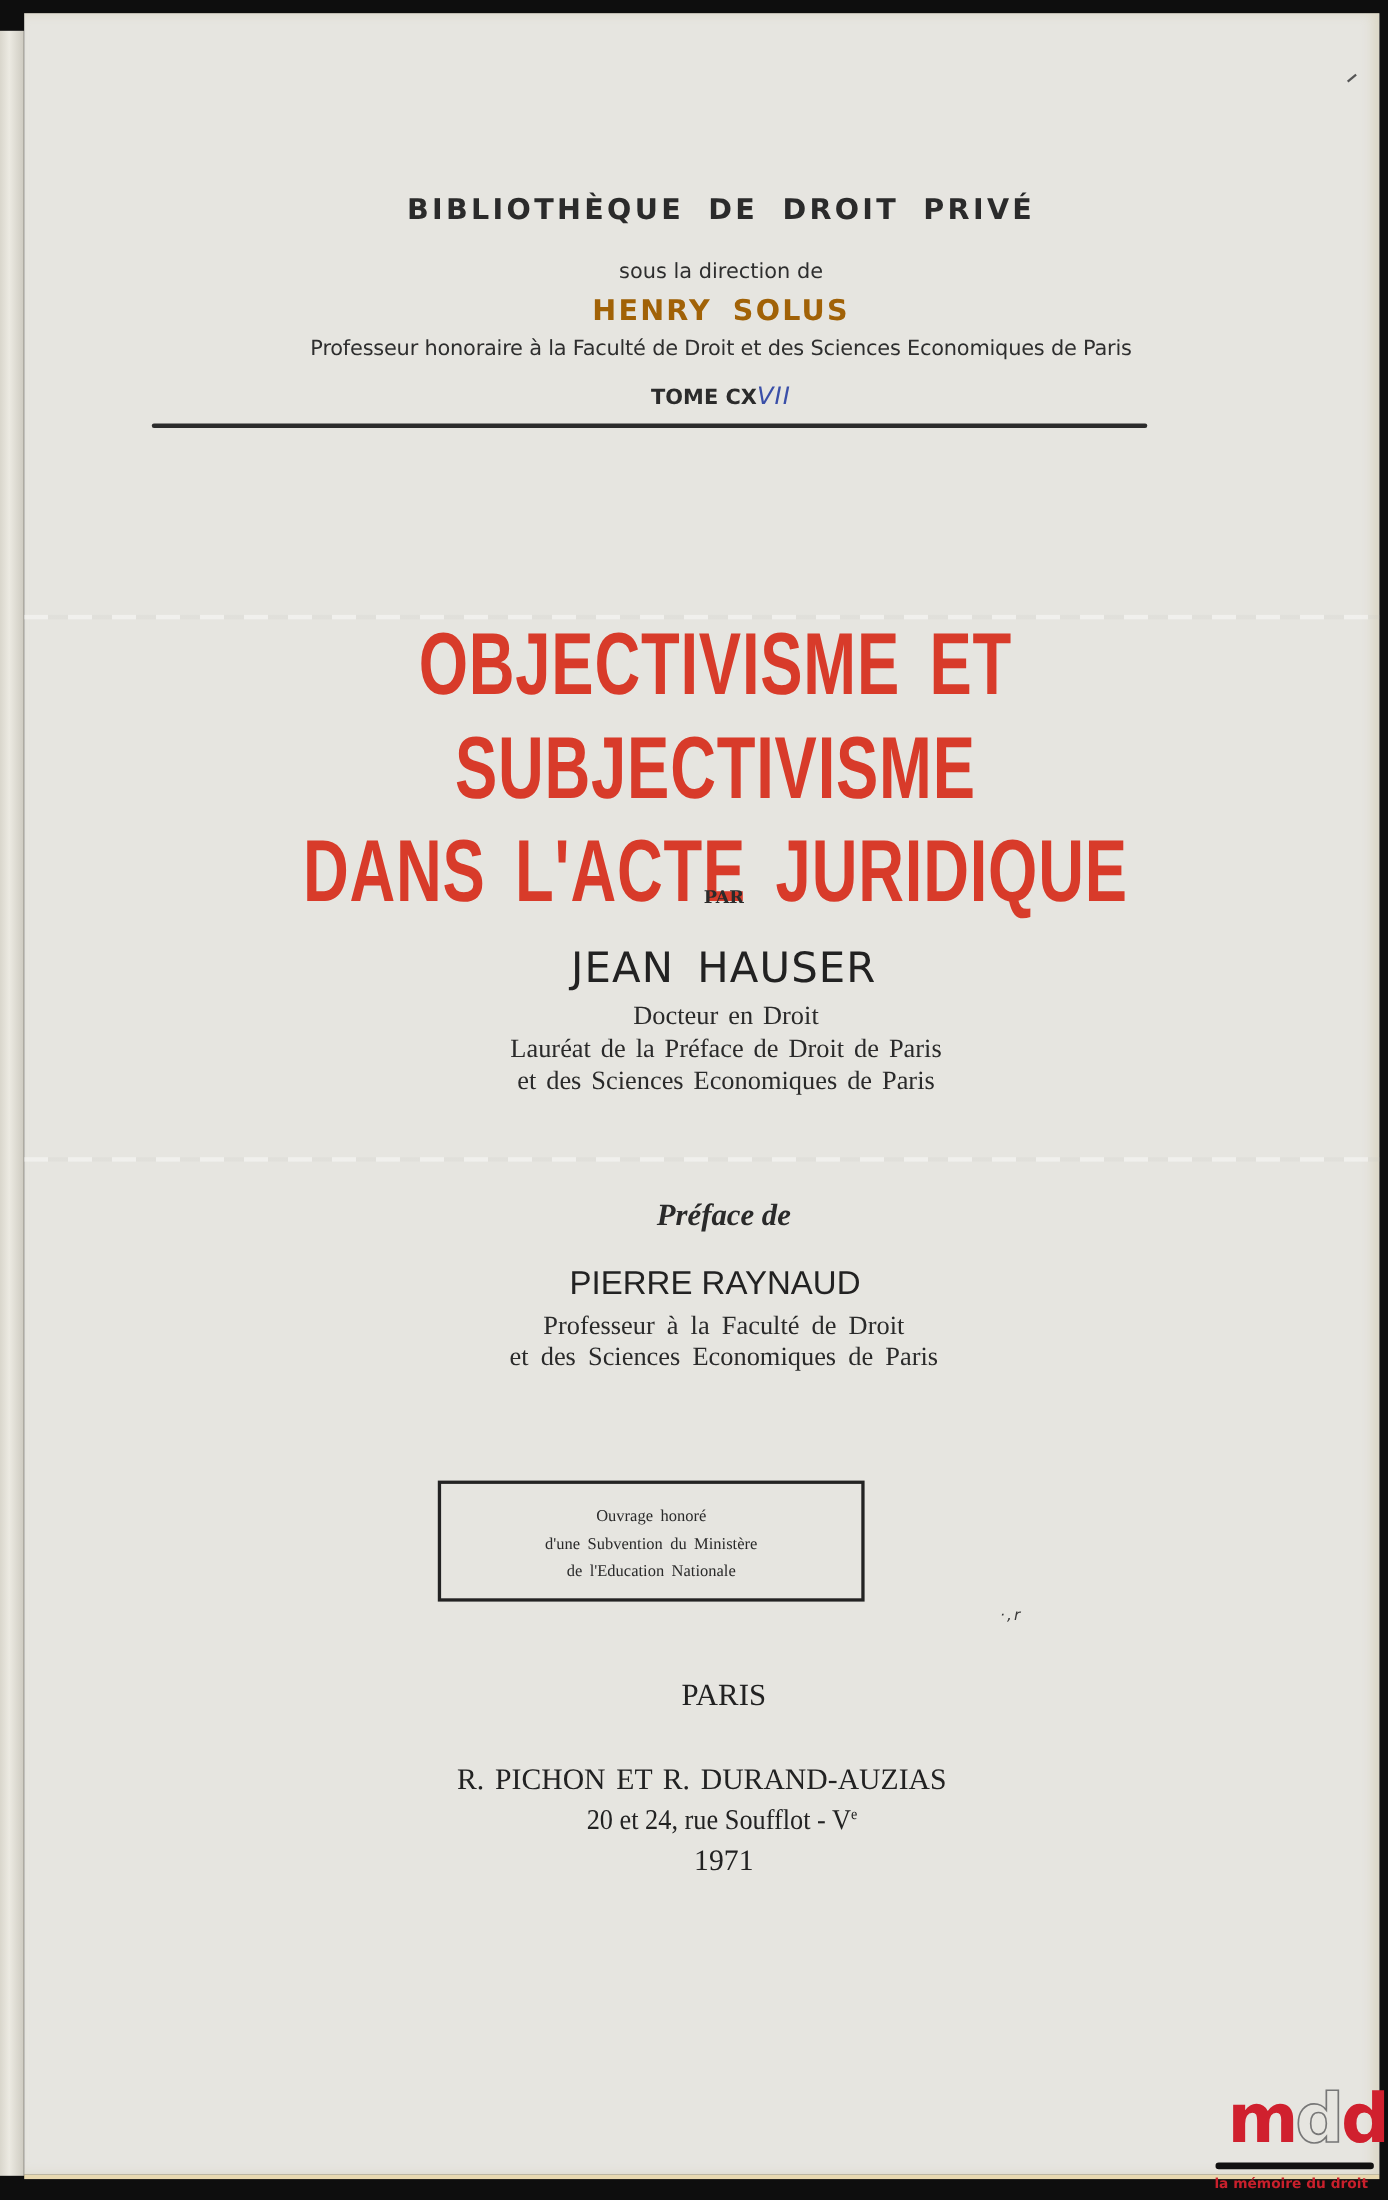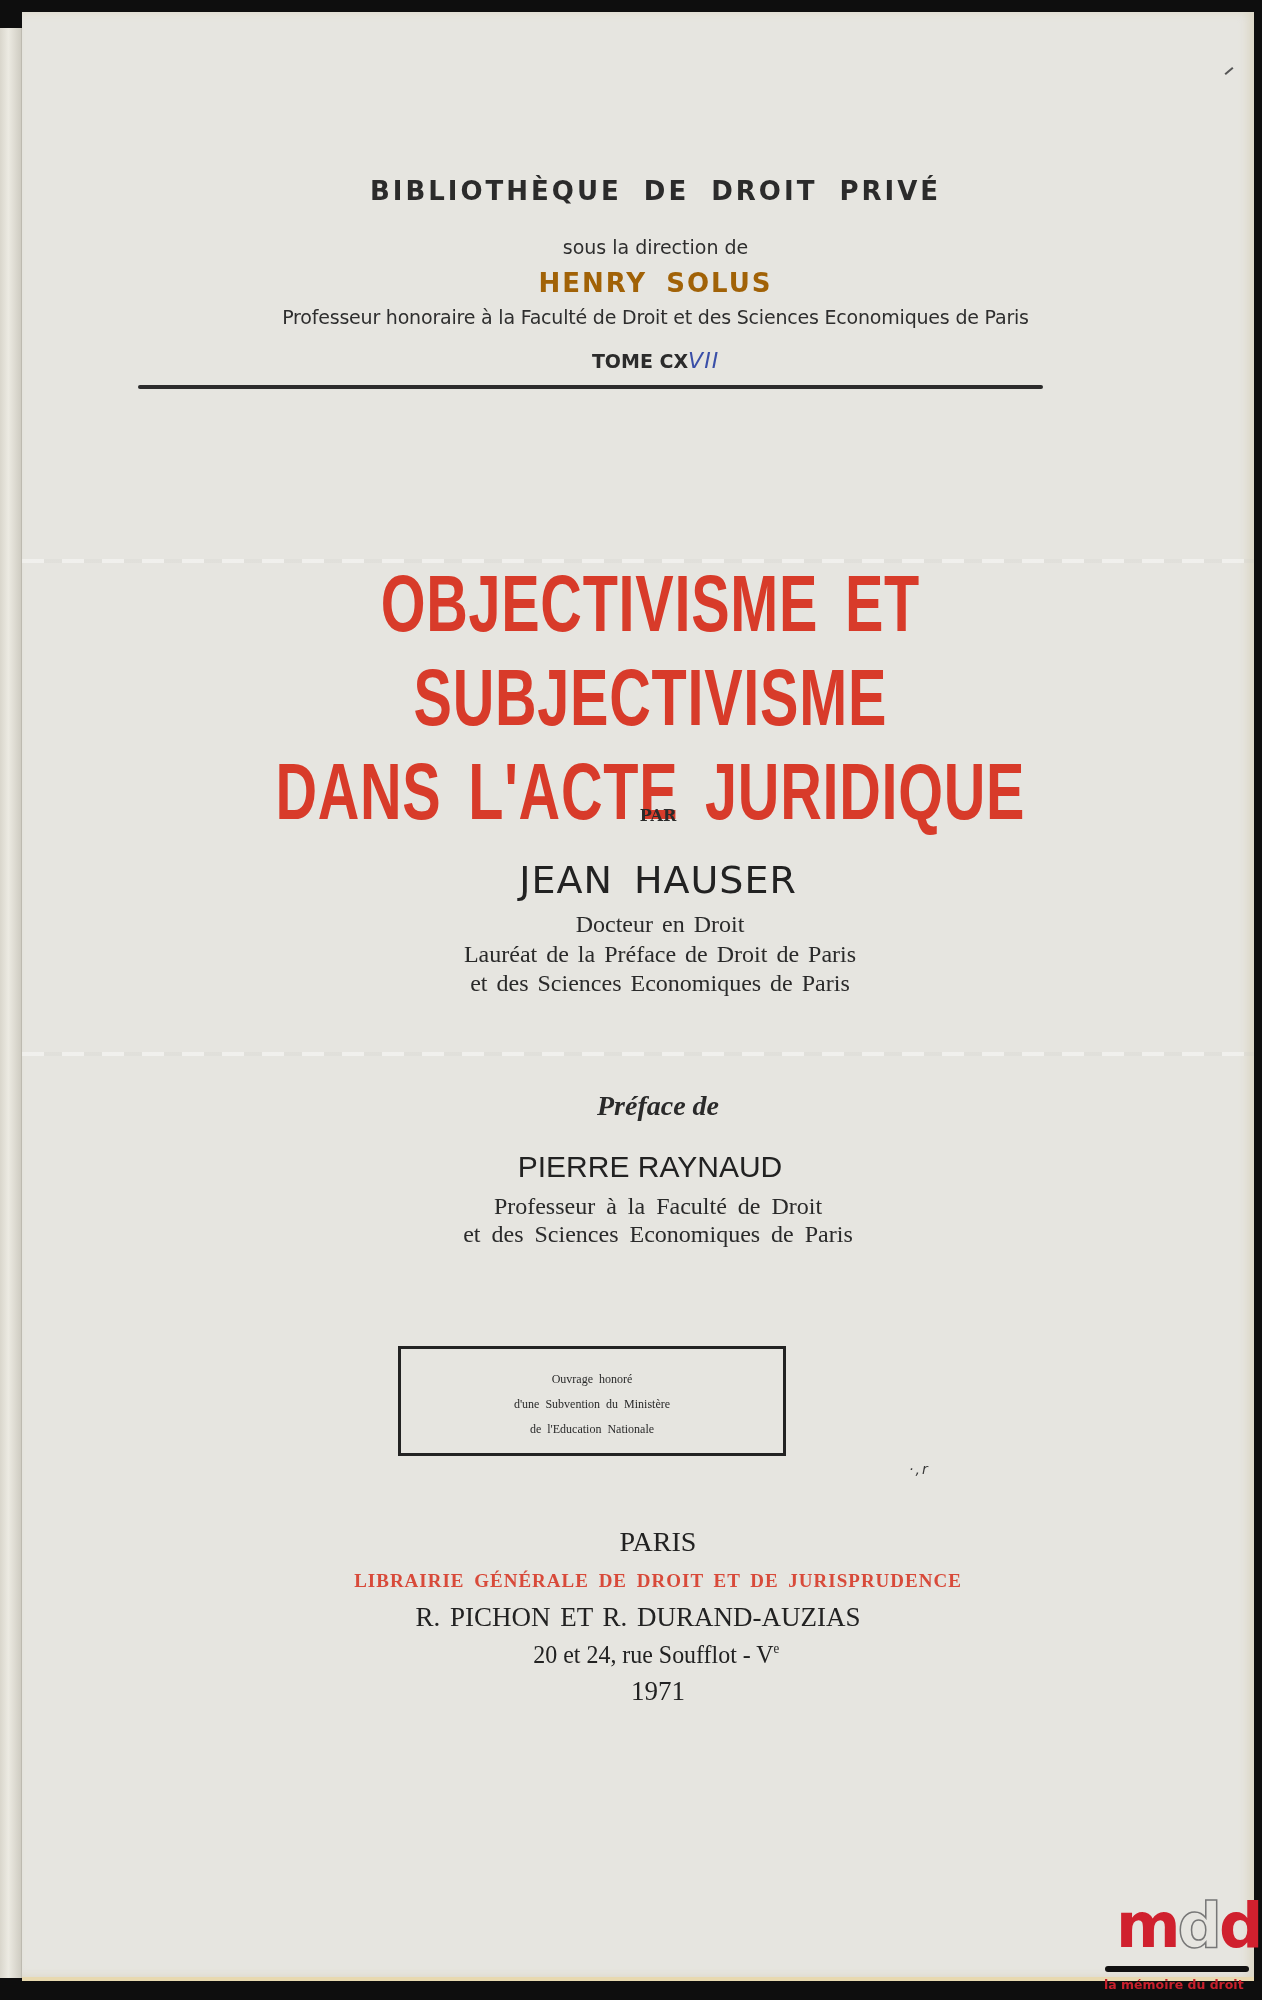--- a/index.html
+++ b/index.html
@@ -165,21 +165,21 @@
     }
 
     .honor-box {
       position: absolute;
       left: 376px; top: 1334px;
       width: 388px; height: 110px;
       border: 3px solid #232323;
       text-align: center;
       padding-top: 18px;
       font-family: "Liberation Serif", serif;
-      font-size: 12px;
+      font-size: 15px;
       line-height: 25px;
       color: #2a2a2a;
       word-spacing: 3px;
     }
 
     .pen-marks {
       position: absolute;
       left: 887px; top: 1449px;
       font-family: "DejaVu Sans", sans-serif;
       font-size: 14px;
@@ -310,21 +310,20 @@
 
     <div class="honor-box">
       <div>Ouvrage honoré</div>
       <div>d'une Subvention du Ministère</div>
       <div>de l'Education Nationale</div>
     </div>
 
     <div class="pen-marks">·,r</div>
 
     <div class="center city">PARIS</div>
-    <div class="center publisher">LIBRAIRIE GÉNÉRALE DE DROIT ET DE JURISPRUDENCE</div>
     <div class="center printer">R. PICHON ET R. DURAND-AUZIAS</div>
     <div class="center address">
       <span>20 et 24, rue Soufflot - V</span><sup>e</sup>
     </div>
     <div class="center year">1971</div>
   </div>
 
   <div class="logo">
     <div class="logo-mdd"><span class="m">m</span><span class="d1">d</span><span class="d2">d</span></div>
     <div class="logo-bar"></div>

